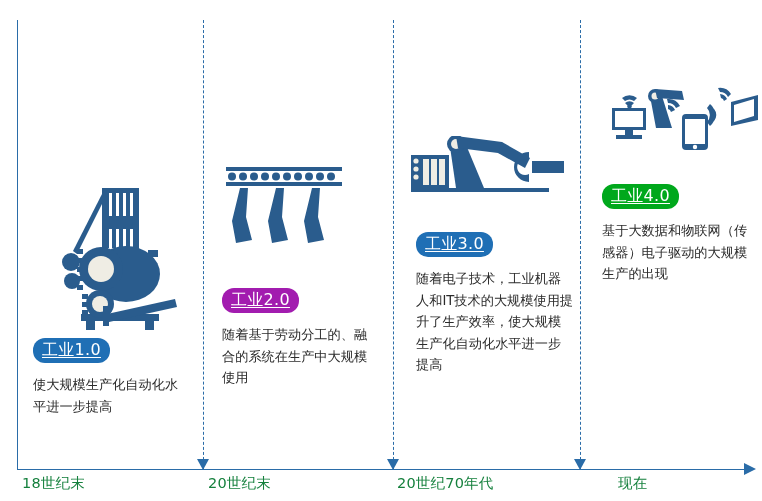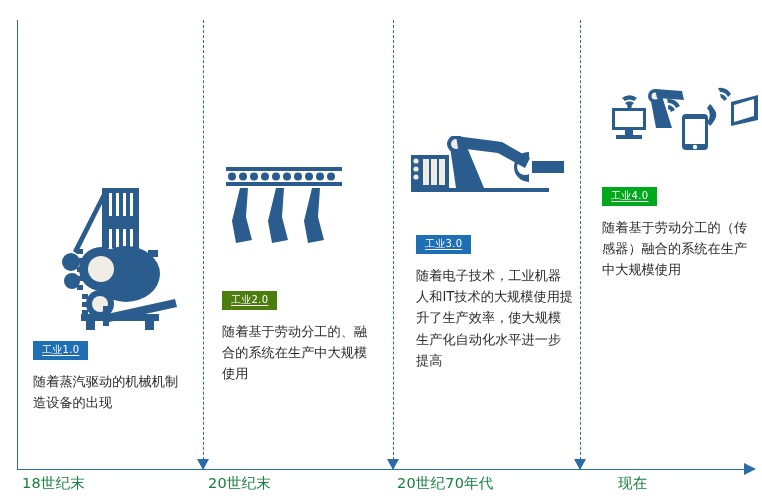--- a/index.html
+++ b/index.html
@@ -63,27 +63,28 @@
     letter-spacing: 0.2px;
   }
   
   .stage-block {
     position: absolute;
     width: 160px;
   }
   .badge {
     display: inline-block;
     padding: 3px 9px 4px 9px;
-    font-size: 10px;
+    font-size: 16px;
     color: #ffffff;
     text-decoration: underline;
     text-underline-offset: 2px;
     line-height: 1.15;
     white-space: nowrap;
     letter-spacing: 0.3px;
+    border-radius: 12px;
   }
   .desc {
     margin-top: 11px;
     font-size: 13.2px;
     line-height: 1.62;
     color: #2b2b2b;
     width: 158px;
     word-break: break-all;
   }
   
@@ -156,21 +157,21 @@
         <rect x="27" y="124" width="6" height="5"></rect>
 
         <polygon points="52,128 120,113 122,121 54,136"></polygon>
         <rect x="48" y="120" width="6" height="20"></rect>
       </g>
     </svg>
   </div>
 
   <div class="stage-block" style="left:33px; top:338px;">
     <span class="badge" style="background:#1F6FB5;">工业1.0</span>
-    <div class="desc">随着蒸汽驱动的机械机制造设备的出现</div>
+    <div class="desc">使大规模生产化自动化水平进一步提高</div>
   </div>
 
   <div class="icon-wrap" style="left:226px; top:167px;">
     <svg width="116" height="100" viewBox="0 0 116 100">
       <g fill="#2A5C8D">
 
         <rect x="0" y="0" width="116" height="4"></rect>
         <rect x="0" y="15" width="116" height="4"></rect>
         <g>
           <circle cx="6" cy="9.5" r="4"></circle>
@@ -186,21 +187,21 @@
         </g>
 
         <path d="M14,21 L22,21 L20,50 L26,73 L10,76 L6,54 Z"></path>
         <path d="M50,21 L58,21 L56,50 L62,73 L46,76 L42,54 Z"></path>
         <path d="M86,21 L94,21 L92,50 L98,73 L82,76 L78,54 Z"></path>
       </g>
     </svg>
   </div>
 
   <div class="stage-block" style="left:222px; top:288px;">
-    <span class="badge" style="background:#4d7c0f;">工业2.0</span>
+    <span class="badge" style="background:#a21caf;">工业2.0</span>
     <div class="desc">随着基于劳动分工的、融合的系统在生产中大规模使用</div>
   </div>
 
   <div class="icon-wrap" style="left:406px; top:136px;">
     <svg width="162" height="62" viewBox="0 0 162 62">
       <g fill="#2A5C8D">
 
         <rect x="5" y="19" width="38" height="34"></rect>
         <rect x="17" y="23" width="6" height="26" fill="#EFEDE4"></rect>
         <rect x="25" y="23" width="6" height="26" fill="#EFEDE4"></rect>
@@ -265,16 +266,16 @@
 
         <polygon points="131,20 158,13 158,38 131,44"></polygon>
         <polygon points="134,23 154,17 154,34 134,40" fill="#FFFFFF"></polygon>
         <circle cx="156" cy="28" r="1.8"></circle>
       </g>
     </svg>
   </div>
 
   <div class="stage-block" style="left:602px; top:184px;">
     <span class="badge" style="background:#00A81C;">工业4.0</span>
-    <div class="desc">随着基于劳动分工的（传感器）融合的系统在生产中大规模使用</div>
+    <div class="desc">基于大数据和物联网（传感器）电子驱动的大规模生产的出现</div>
   </div>
 
 </div>
 
 </body></html>

